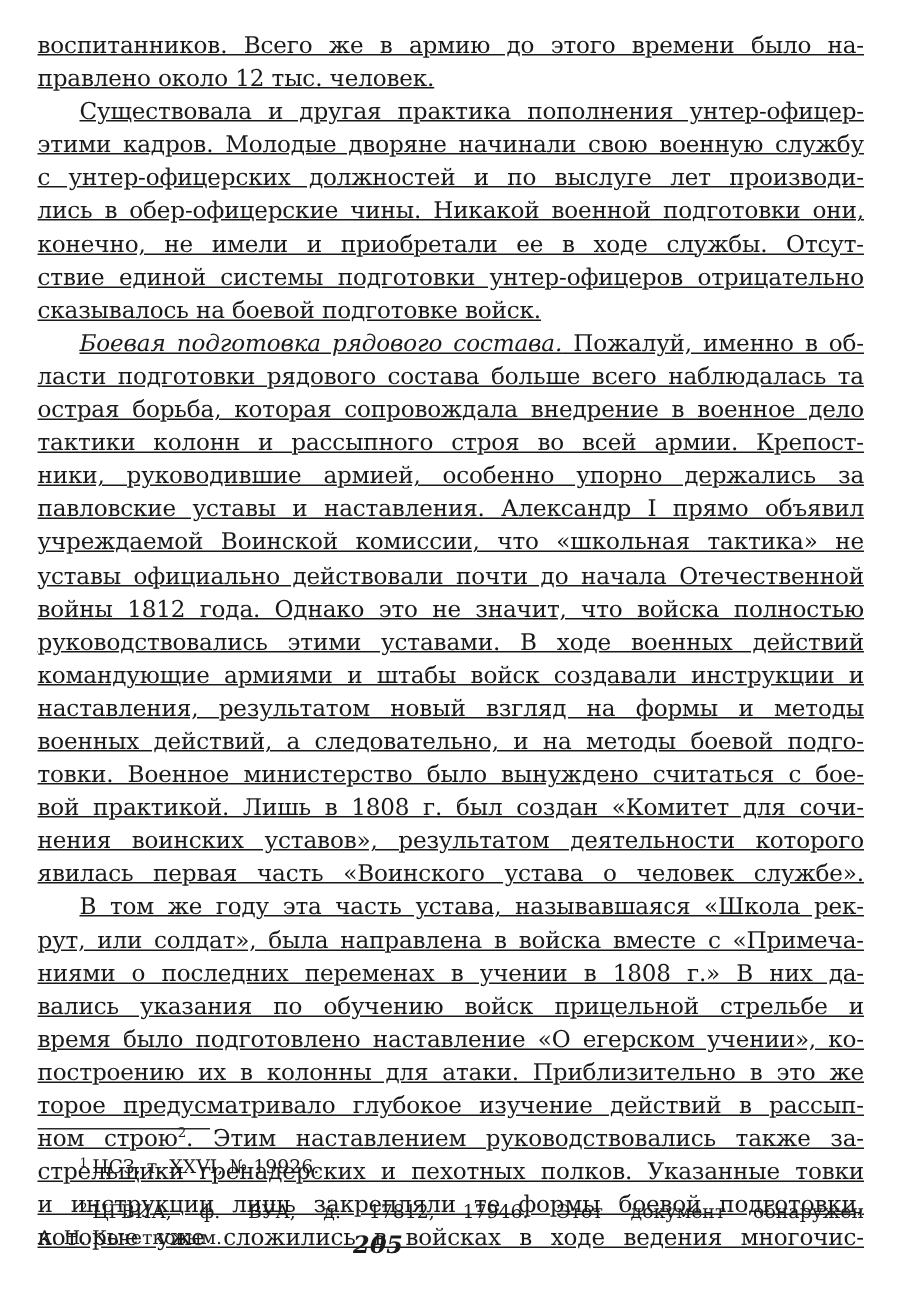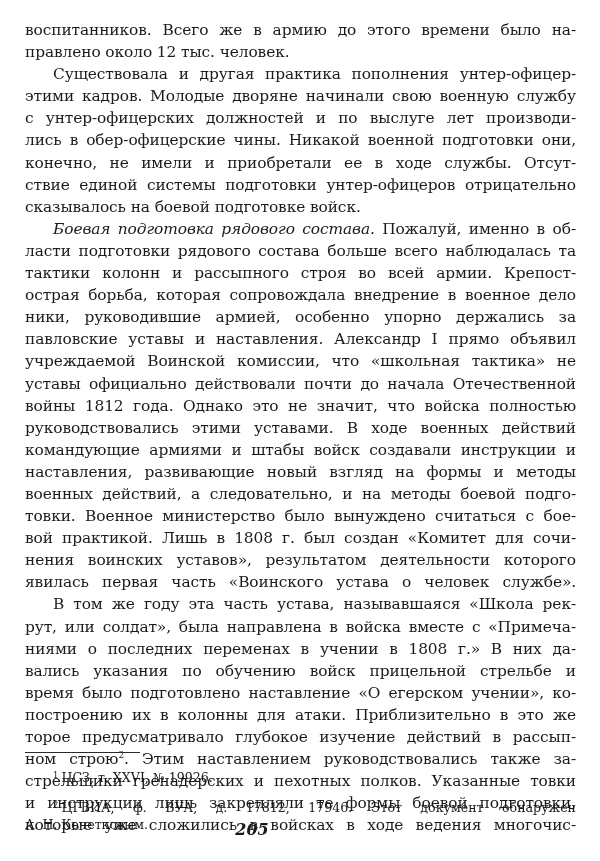--- a/index.html
+++ b/index.html
@@ -25,20 +25,21 @@
       font-size: 15.4px;
       line-height: 22.1px;
       letter-spacing: -0.1px;
     }
     .line {
       display: block;
       white-space: nowrap;
       text-align: justify;
       text-align-last: justify;
       height: 22.1px;
+      text-decoration: underline;
     }
     .line.last {
       text-align-last: left;
     }
     .line.indent {
       padding-left: 28px;
     }
     .italic {
       font-style: italic;
       margin-top: 46px;
@@ -106,30 +107,30 @@
   <span class="line indent">Существовала и другая практика пополнения унтер-офицер-</span>
   <span class="line">этими кадров. Молодые дворяне начинали свою военную службу</span>
   <span class="line">с унтер-офицерских должностей и по выслуге лет производи-</span>
   <span class="line">лись в обер-офицерские чины. Никакой военной подготовки они,</span>
   <span class="line">конечно, не имели и приобретали ее в ходе службы. Отсут-</span>
   <span class="line">ствие единой системы подготовки унтер-офицеров отрицательно</span>
   <span class="line last">сказывалось на боевой подготовке войск.</span>
 
   <span class="line indent"><span class="italic">Боевая подготовка рядового состава.</span><span> Пожалуй, именно в об-</span></span>
   <span class="line">ласти подготовки рядового состава больше всего наблюдалась та</span>
+  <span class="line">острая борьба, которая сопровождала внедрение в военное дело</span>
   <span class="line">тактики колонн и рассыпного строя во всей армии. Крепост-</span>
-  <span class="line">острая борьба, которая сопровождала внедрение в военное дело</span>
   <span class="line">ники, руководившие армией, особенно упорно держались за</span>
   <span class="line">павловские уставы и наставления. Александр I прямо объявил</span>
   <span class="line">учреждаемой Воинской комиссии, что «школьная тактика» не</span>
   <span class="line">уставы официально действовали почти до начала Отечественной</span>
   <span class="line">войны 1812 года. Однако это не значит, что войска полностью</span>
   <span class="line">руководствовались этими уставами. В ходе военных действий</span>
   <span class="line">командующие армиями и штабы войск создавали инструкции и</span>
-  <span class="line">наставления, развивающие новый взгляд на формы и методы</span>
+  <span class="line">наставления, результатом новый взгляд на формы и методы</span>
   <span class="line">военных действий, а следовательно, и на методы боевой подго-</span>
   <span class="line">товки. Военное министерство было вынуждено считаться с бое-</span>
   <span class="line">вой практикой. Лишь в 1808 г. был создан «Комитет для сочи-</span>
   <span class="line">нения воинских уставов», результатом деятельности которого</span>
   <span class="line">явилась первая часть «Воинского устава о человек службе».</span>
 
   <span class="line indent">В том же году эта часть устава, называвшаяся «Школа рек-</span>
   <span class="line">рут, или солдат», была направлена в войска вместе с «Примеча-</span>
   <span class="line">ниями о последних переменах в учении в 1808 г.» В них да-</span>
   <span class="line">вались указания по обучению войск прицельной стрельбе и</span>

